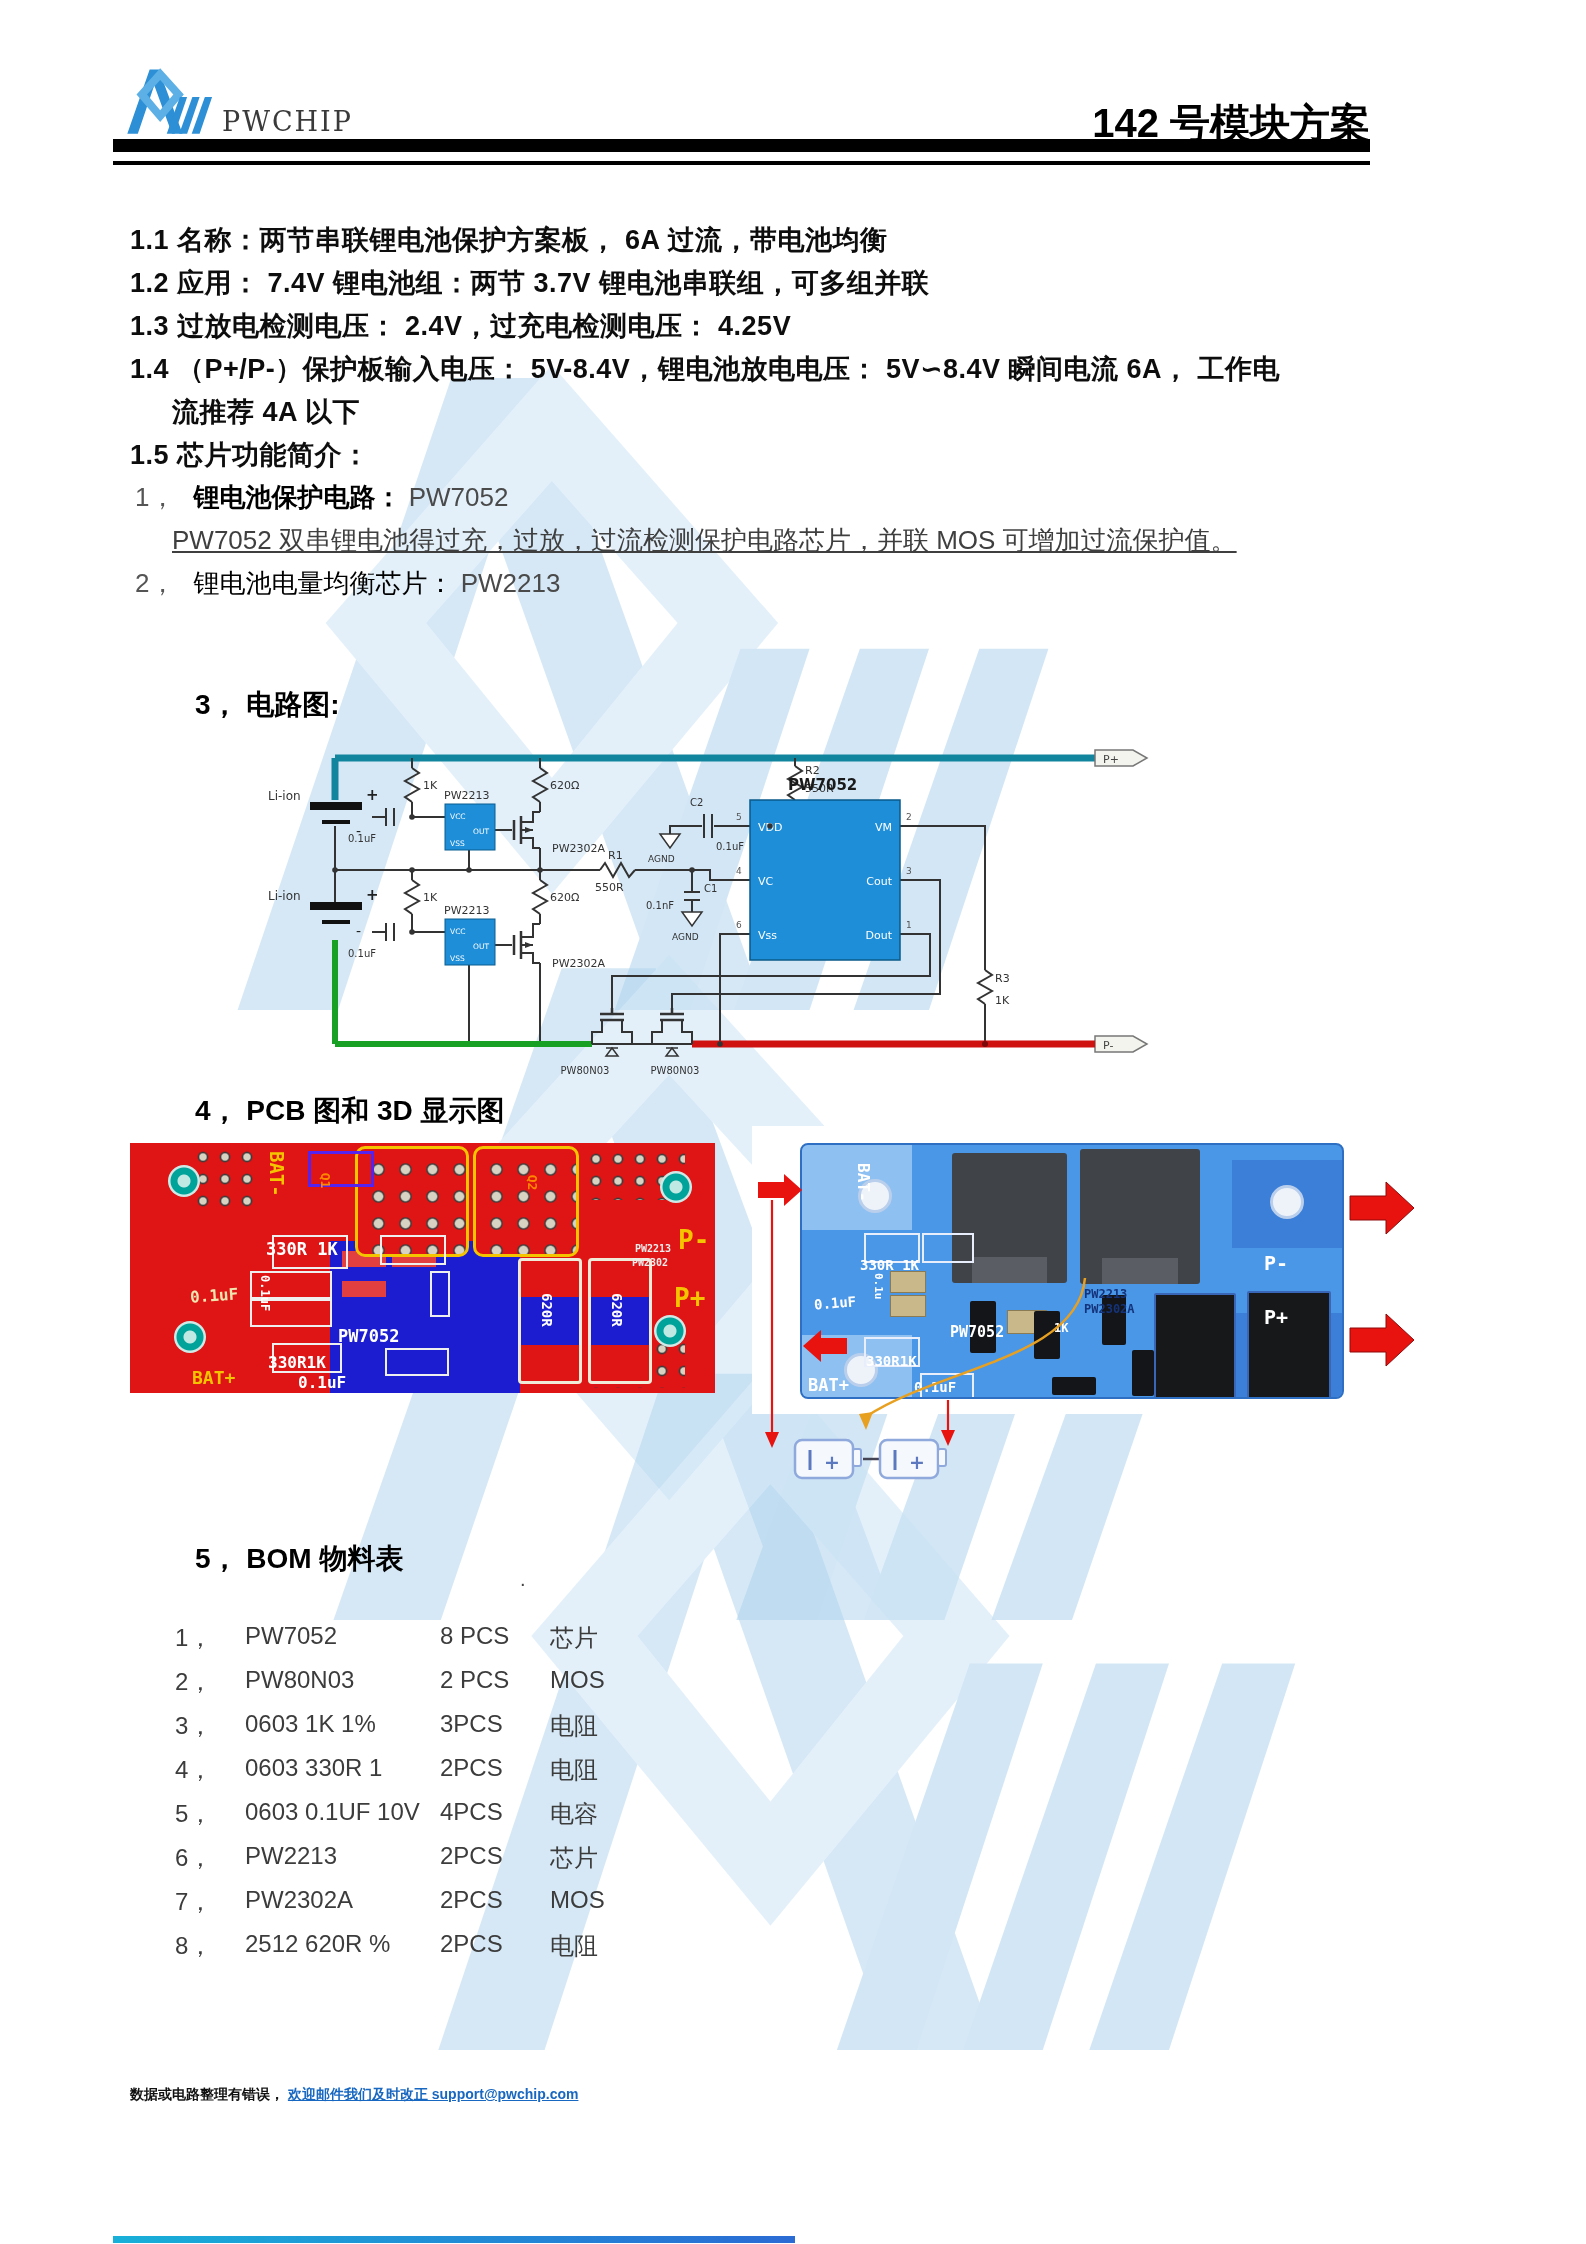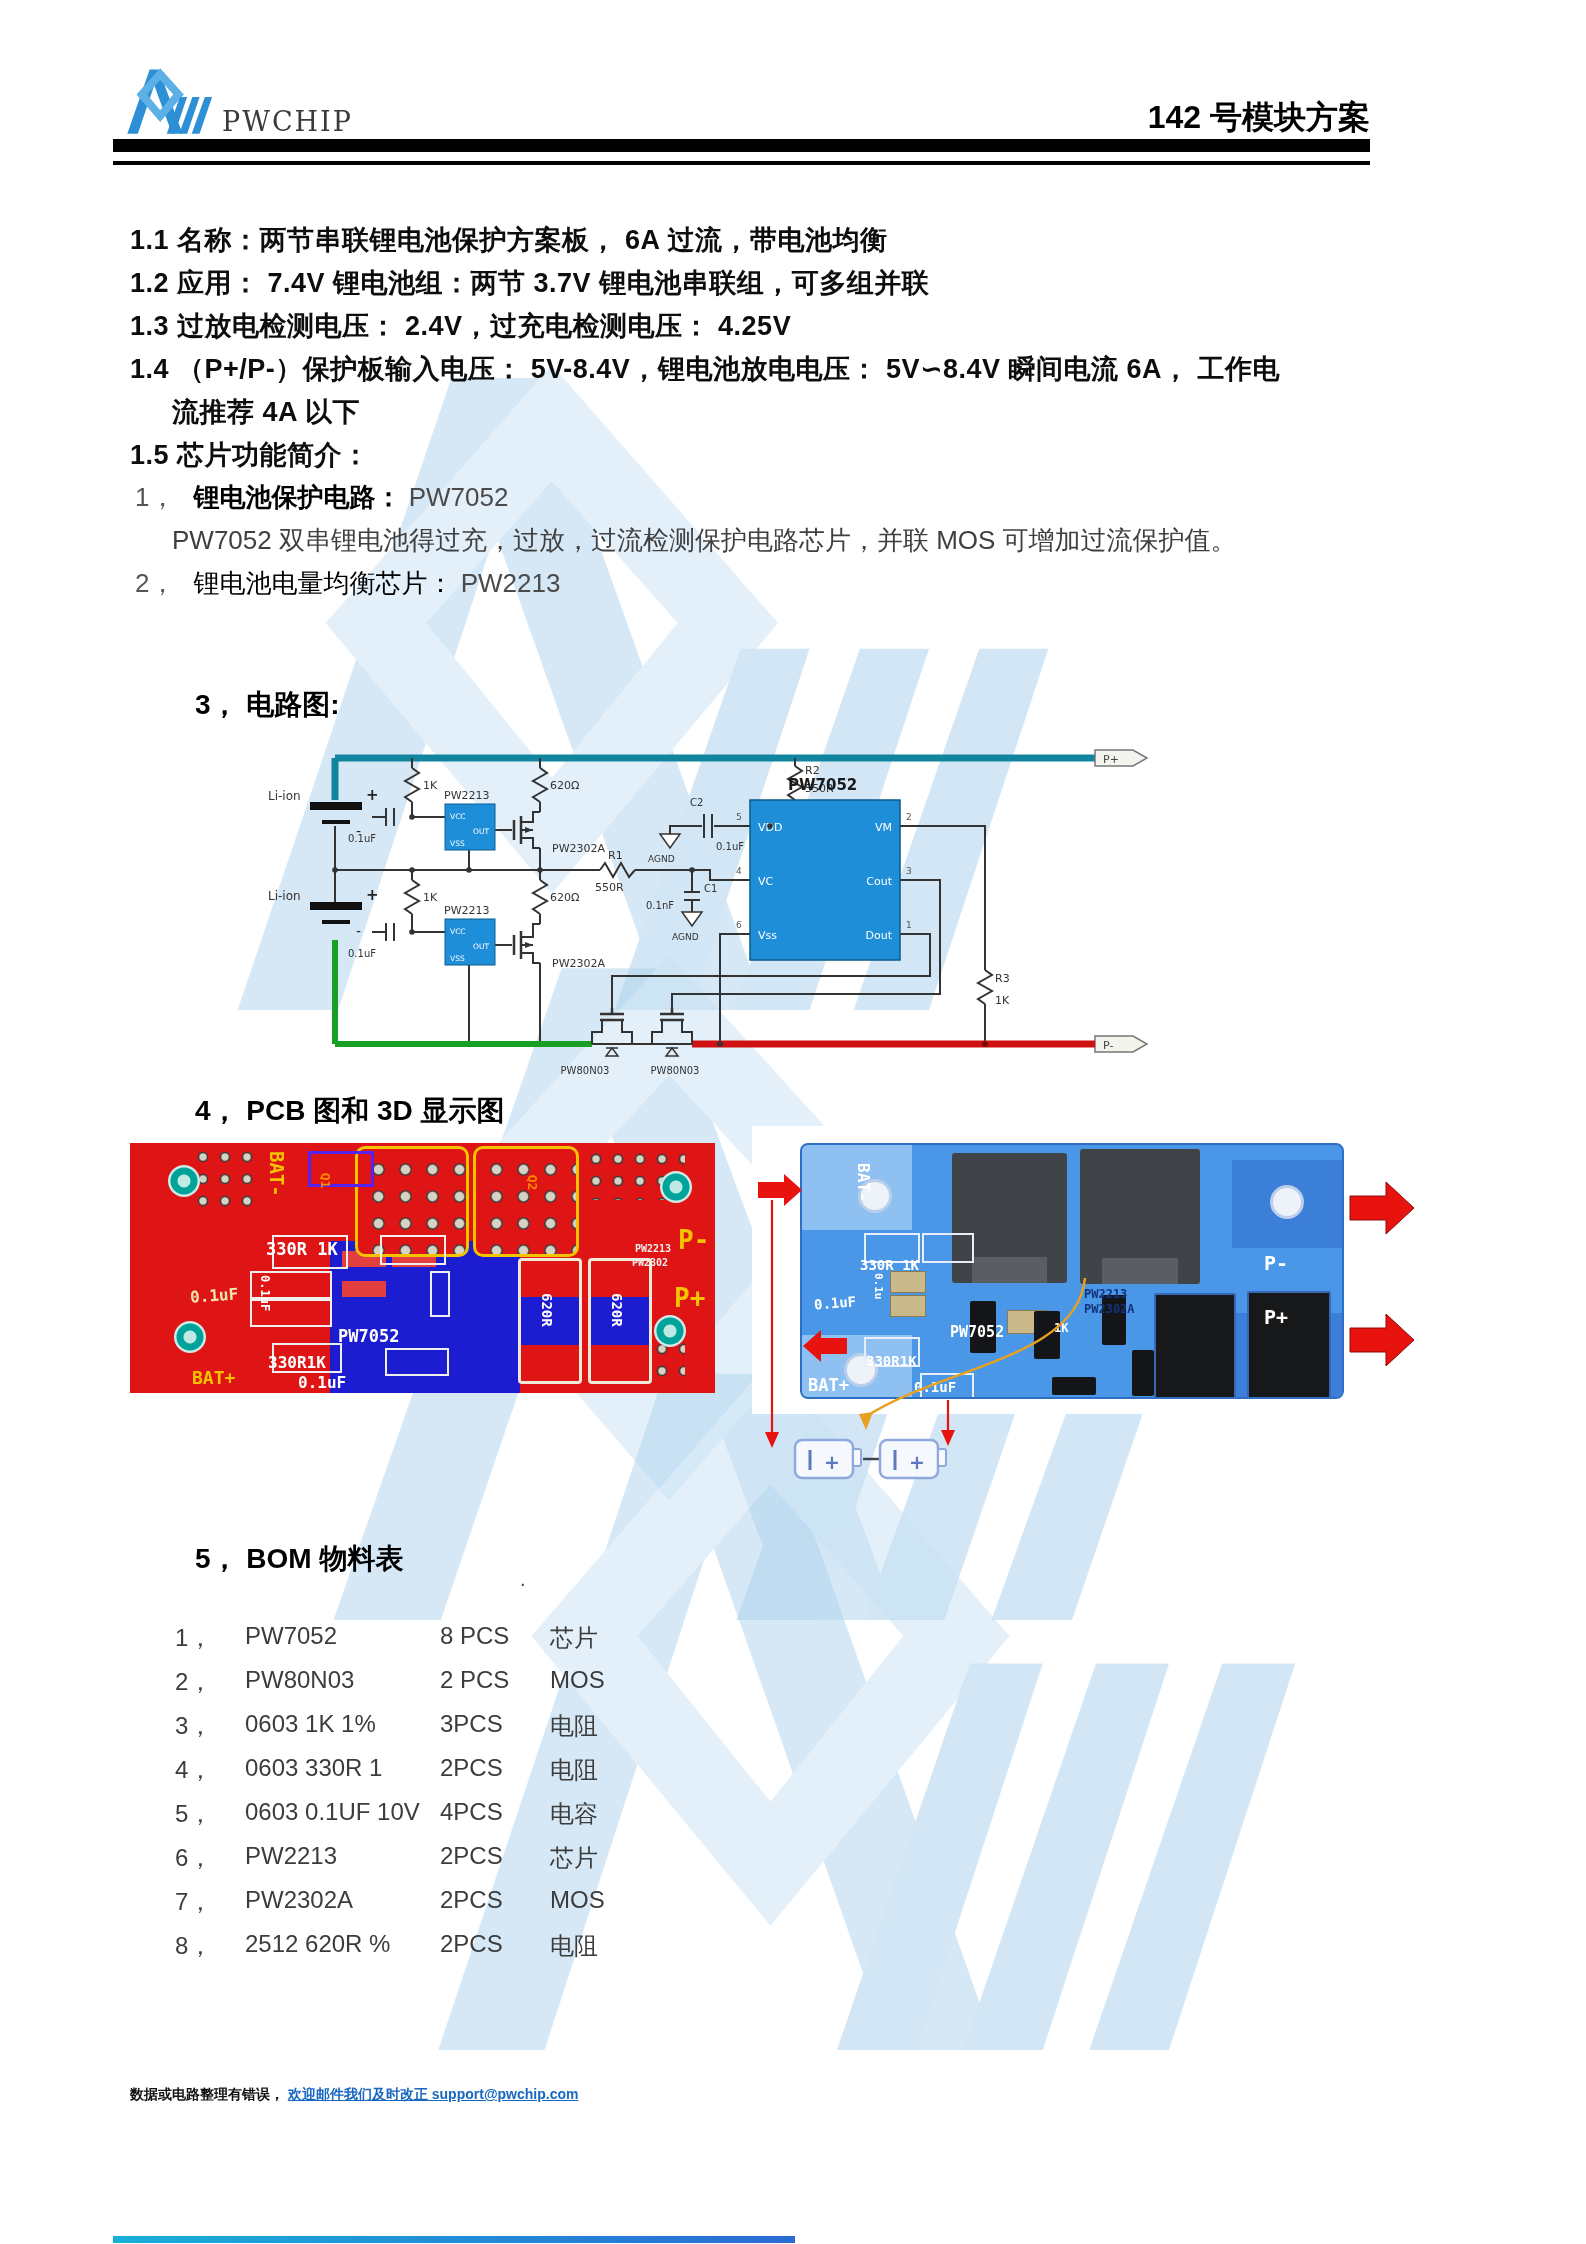--- a/index.html
+++ b/index.html
@@ -2,28 +2,28 @@
 <html><head>
 <meta charset="utf-8">
 <style>
   html,body{margin:0;padding:0;background:#888;}
   .page{position:relative;width:1586px;height:2244px;background:#ffffff;overflow:hidden;
         font-family:"Liberation Sans","DejaVu Sans",sans-serif;color:#111;}
   .abs{position:absolute;}
   .wm{position:absolute;z-index:0;opacity:.5;pointer-events:none;}
   .z1{z-index:1;} .z2{z-index:2;} .z3{z-index:3;} .z5{z-index:5;}
   .logo-text{font-family:"DejaVu Serif","Liberation Serif",serif;font-size:27px;color:#3a3a3a;letter-spacing:2px;}
-  .doc-title{font-size:32px;font-weight:700;text-align:right;color:#000;}
+  .doc-title{font-size:40px;font-weight:700;text-align:right;color:#000;}
   .bar{background:#000;}
   .spec{font-size:27px;font-weight:600;letter-spacing:.5px;color:#0d0d0d;white-space:nowrap;}
   .chipline{font-size:26px;white-space:nowrap;}
   .chipline .num{color:#555;font-weight:400;margin-right:18px;}
   .chipline .lbl{color:#000;font-weight:700;}
   .chipline .prt{color:#4a4a4a;font-weight:400;}
-  .desc{font-size:26px;color:#3f3f3f;font-weight:400;white-space:nowrap;}
+  .desc{font-size:26px;color:#3f3f3f;font-weight:400;white-space:nowrap;text-decoration:underline;}
   .h-sec{font-size:28px;font-weight:700;color:#000;white-space:nowrap;}
   .mono{font-family:"DejaVu Sans Mono","Liberation Mono",monospace;font-weight:700;}
   .pcb2d{left:130px;top:1143px;width:585px;height:250px;background:#df1414;overflow:hidden;}
   .padgrid{border:3px solid #f5c400;border-radius:10px;background-color:#df1414;
     background-image:radial-gradient(circle,#d8d2c3 4px,#3c3c3c 5.5px,rgba(0,0,0,0) 7px);
     background-size:27px 27px;background-position:7px 7px;}
   .dotfield{background-image:radial-gradient(circle,#d8d2c3 3px,#3c3c3c 4.5px,rgba(0,0,0,0) 6px);
     background-size:22px 22px;}
   .hole{width:32px;height:32px;border-radius:50%;
     background:radial-gradient(circle,#bfe9e2 0 6px,#00a39a 7px 13px,#cfe9e6 14px);}

